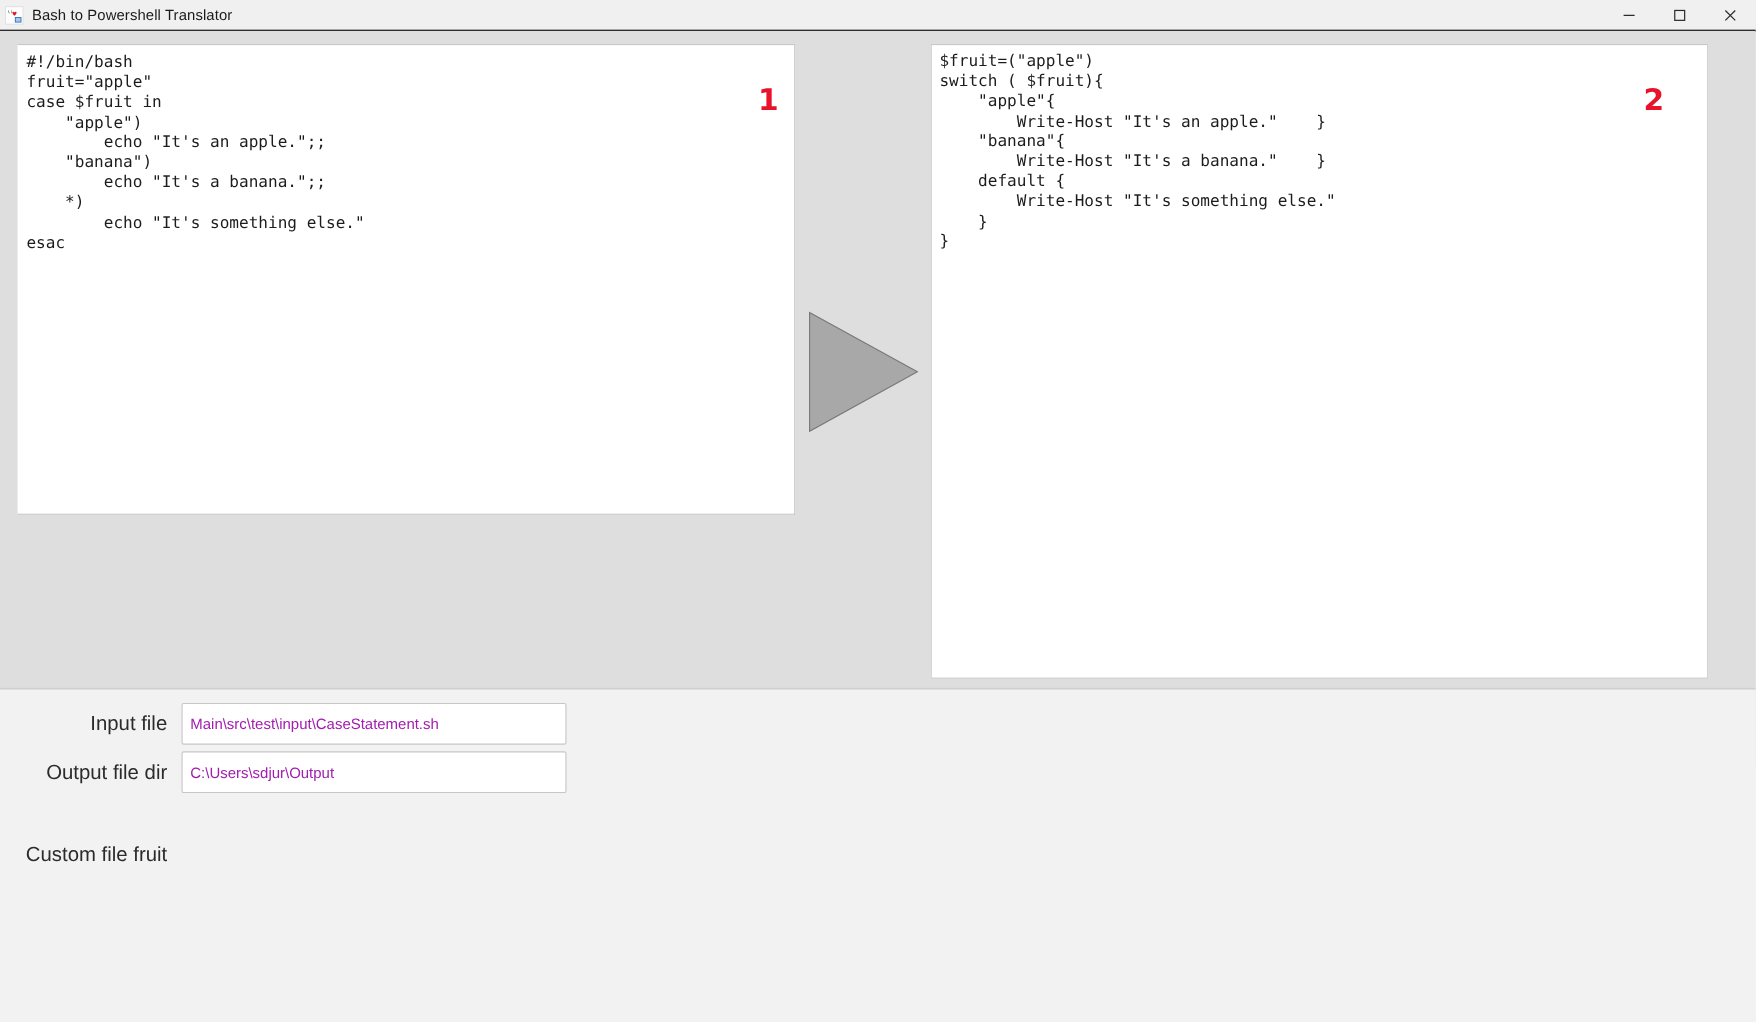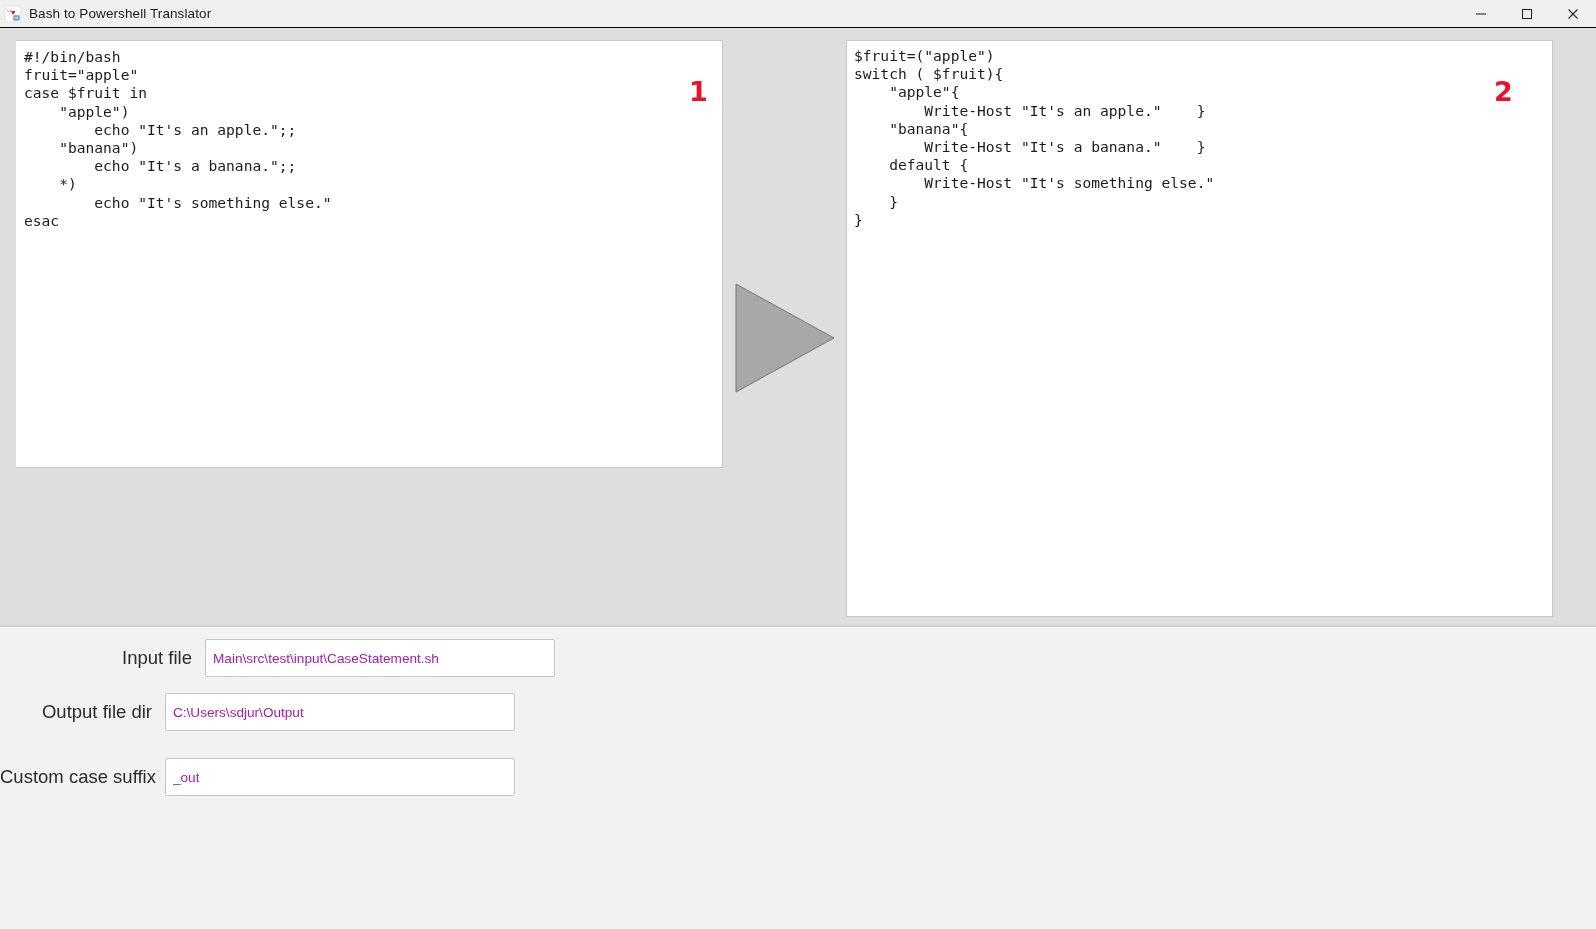--- a/index.html
+++ b/index.html
@@ -135,22 +135,22 @@
     background: #f2f2f2;
   }
   .form-row {
     position: absolute;
     left: 0;
     width: 640px;
     height: 42px;
     display: flex;
     align-items: center;
   }
-  #row-input  { top: 10px; margin-left: 40px; }
-  #row-output { top: 64px; }
+  #row-input  { top: 10px; }
+  #row-output { top: 54px; }
   #row-suffix { top: 129px; }
 
   .form-label {
     width: 152px;
     text-align: right;
     font-size: 18.5px;
     color: #2b2b2b;
     padding-right: 0;
     box-sizing: border-box;
     white-space: nowrap;
@@ -259,19 +259,16 @@
   </div>
 
   <div class="form-row" id="row-output">
     <div class="form-label">Output file dir</div>
     <div class="text-field">
       <span placeholder="">C:\Users\sdjur\Output</span>
     </div>
   </div>
 
   <div class="form-row" id="row-suffix">
-    <div class="form-label">Custom case suffix</div>
-    <div class="text-field">
-      <span placeholder="">_out</span>
-    </div>
+    <div class="form-label">Custom file fruit</div>
   </div>
 
 </div>
 
 </body></html>

